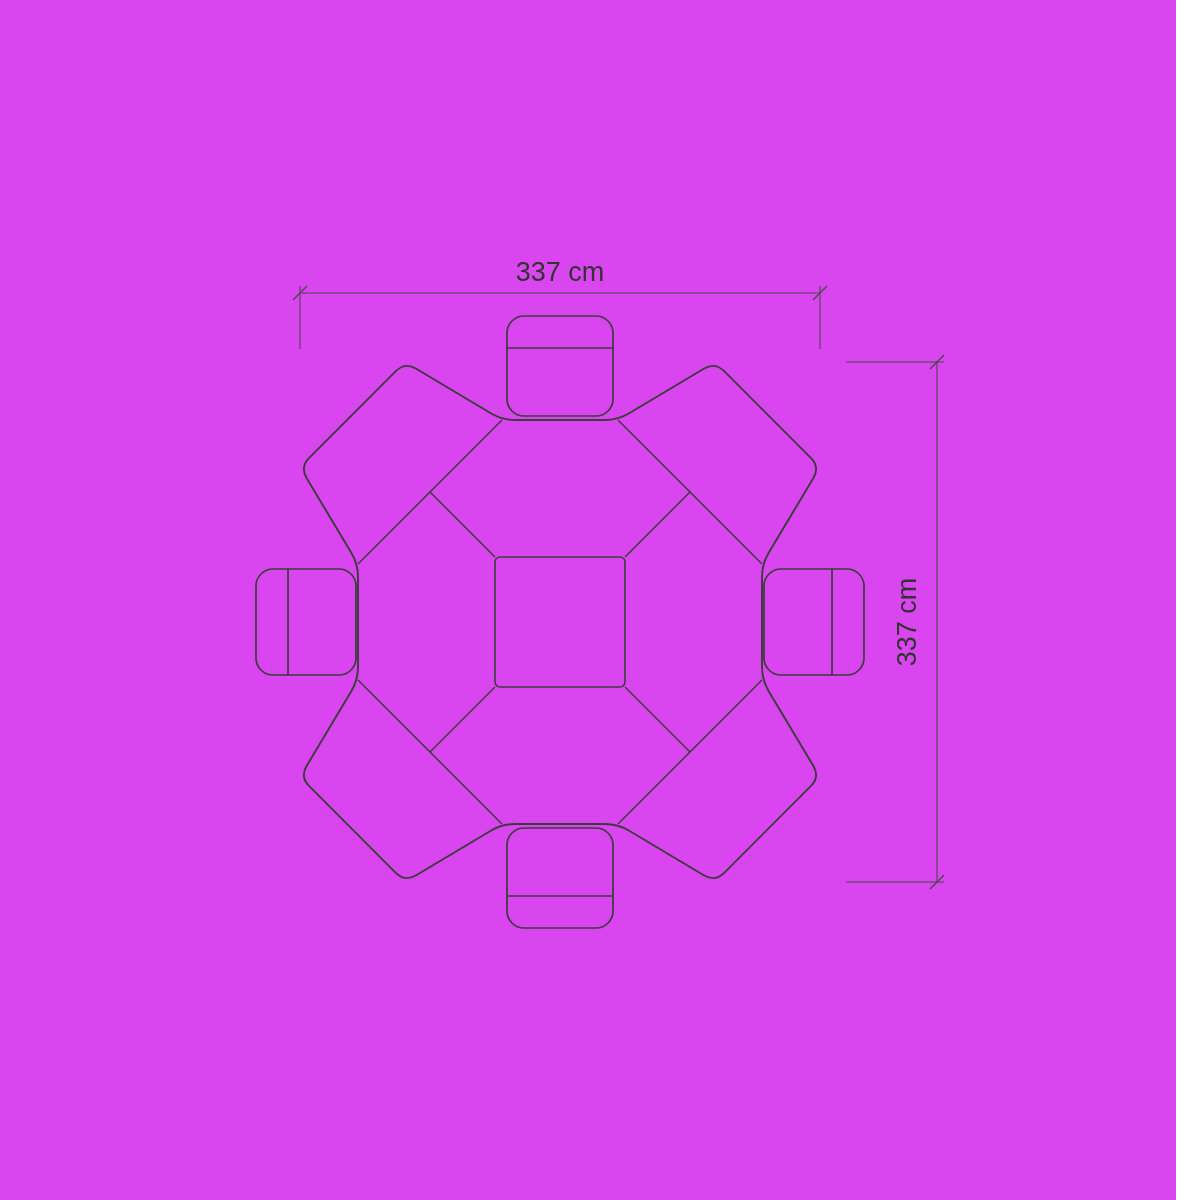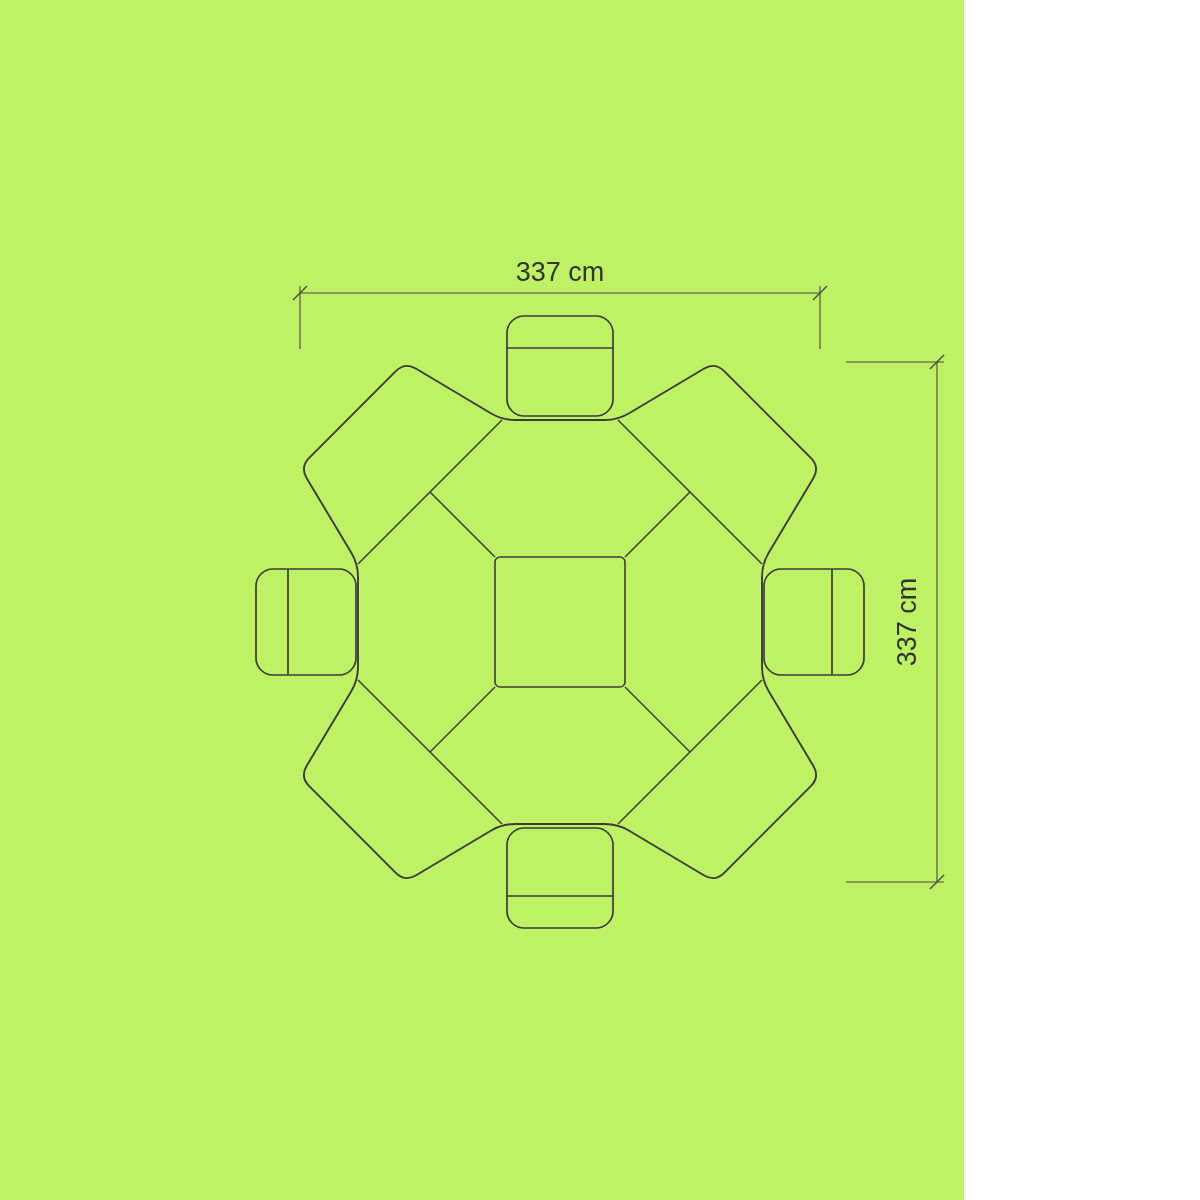--- a/index.html
+++ b/index.html
@@ -5,23 +5,23 @@
   html, body {
     margin: 0;
     padding: 0;
     background: #ffffff;
     width: 1200px;
     height: 1200px;
     font-family: "Liberation Sans", sans-serif;
   }
   .canvas {
     position: relative;
-    width: 964px;
+    width: 1176px;
     height: 1200px;
-    background: #bef264;
+    background: #d946ef;
     overflow: hidden;
   }
   svg { display: block; }
 
   .outline   { fill: none; stroke: #3c3c3c; stroke-width: 1.9; stroke-linejoin: round; }
   .seam      { fill: none; stroke: #3c3c3c; stroke-width: 1.5; }
   .center-sq { fill: none; stroke: #3c3c3c; stroke-width: 1.6; }
   .chair     { fill: none; stroke: #3c3c3c; stroke-width: 1.7; }
   .dim       { fill: none; stroke: #4a4a4a; stroke-width: 1.1; }
   .tick      { fill: none; stroke: #4a4a4a; stroke-width: 1.5; }

